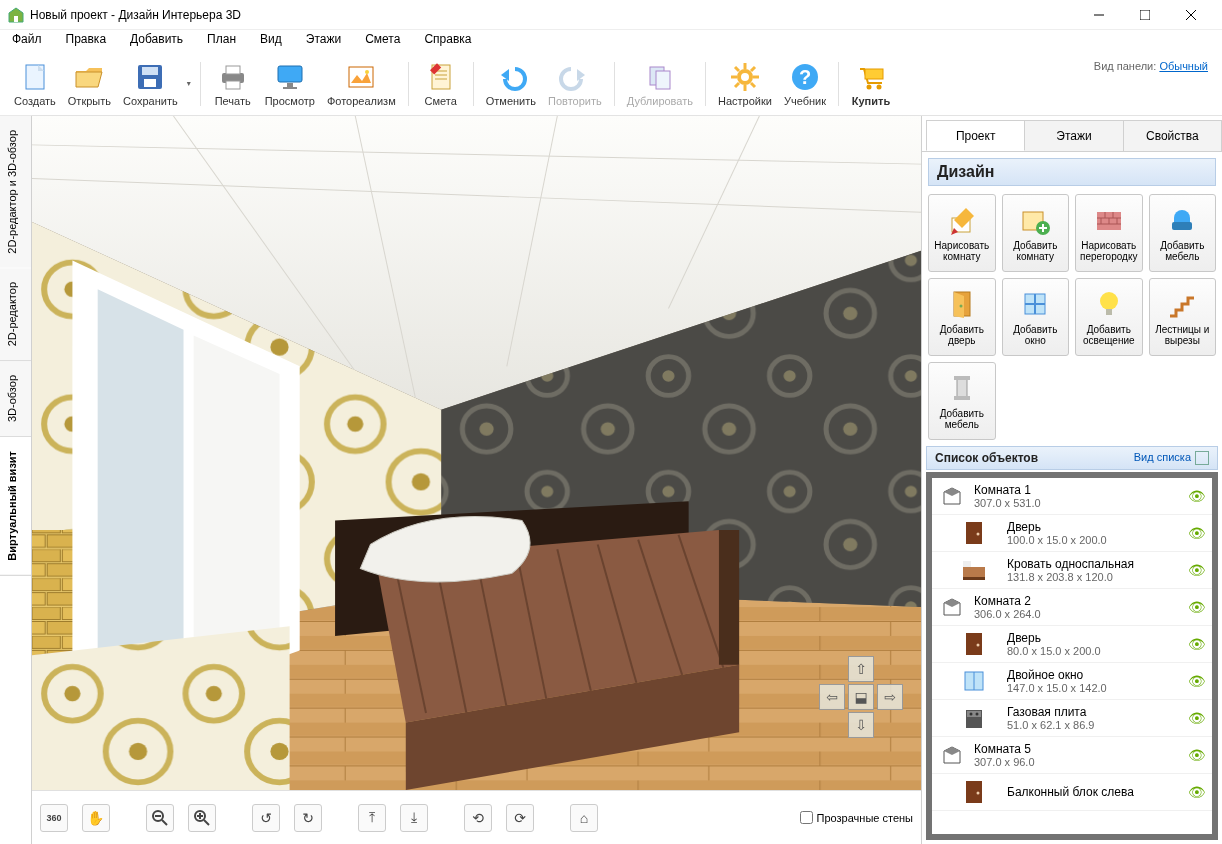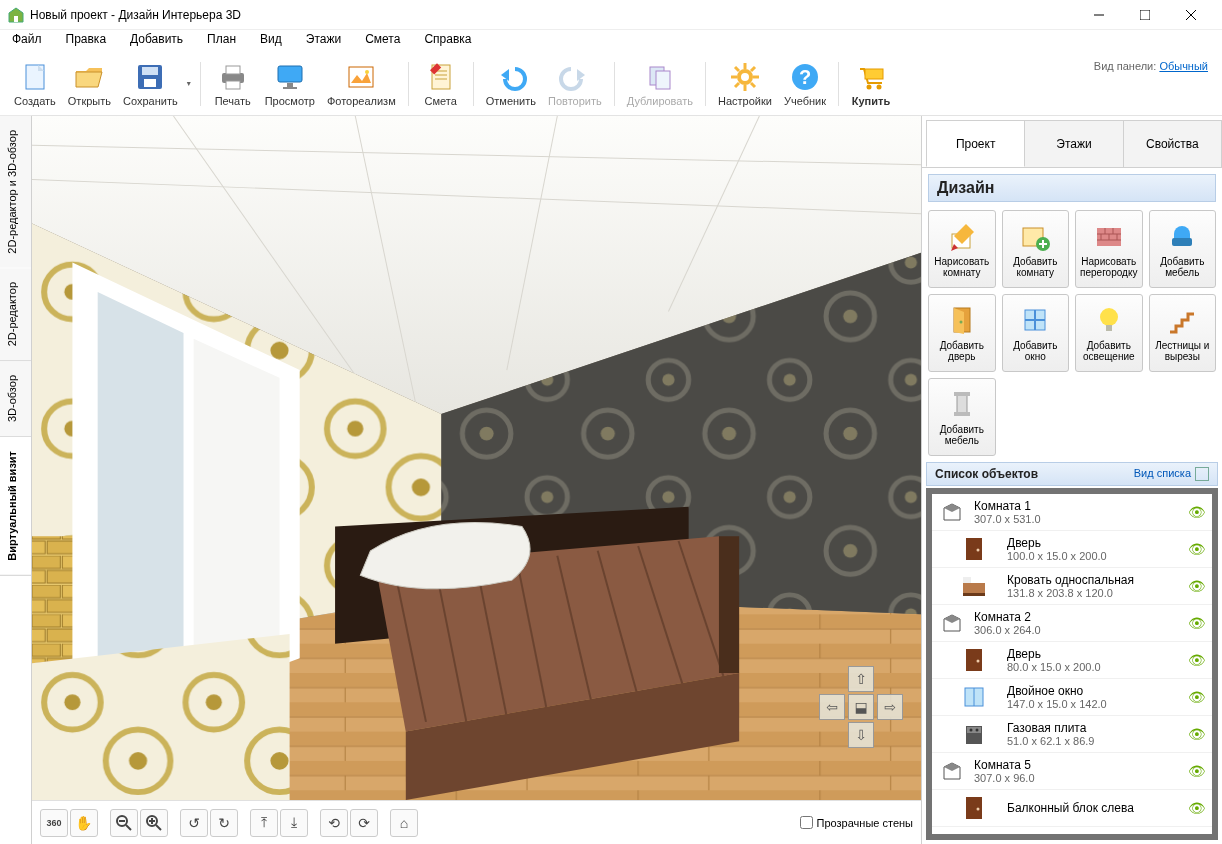--- a/index.html
+++ b/index.html
@@ -42,28 +42,28 @@
 .viewport svg { width: 100%; height: 100%; }
 .nav-pad { position: absolute; right: 18px; bottom: 50px; width: 84px; height: 84px; }
 .nav-pad .pad-btn { position: absolute; width: 26px; height: 26px; background: rgba(230,230,220,0.85); border: 1px solid #999; display: flex; align-items: center; justify-content: center; font-size: 14px; color: #555; }
 .pad-up { top: 0; left: 29px; }
 .pad-dn { top: 56px; left: 29px; }
 .pad-l  { top: 28px; left: 0; }
 .pad-r  { top: 28px; left: 58px; }
 .pad-c  { top: 28px; left: 29px; }
 
 
-.view-tools { height: 44px; display: flex; align-items: center; padding: 4px 8px; gap: 2px; border-top: 1px solid #e0e0e0; }
+.view-tools { height: 54px; display: flex; align-items: center; padding: 4px 8px; gap: 14px; border-top: 1px solid #e0e0e0; }
 .view-tools .vt-btn { width: 28px; height: 28px; border: 1px solid #ccc; border-radius: 3px; display: flex; align-items: center; justify-content: center; background: #fafafa; font-size: 14px; color: #444; }
 .view-tools .vt-sep { width: 8px; }
 .view-tools .chk { margin-left: auto; display: flex; align-items: center; gap: 4px; font-size: 11px; }
 
 
 .right-panel { width: 300px; display: flex; flex-direction: column; background: #fff; }
-.rp-tabs { height: 48px; display: flex; border-bottom: 1px solid #d0d0d0; margin-top: 4px; }
+.rp-tabs { height: 32px; display: flex; border-bottom: 1px solid #d0d0d0; margin-top: 4px; }
 .rp-tab { flex: 1; display: flex; align-items: center; justify-content: center; font-size: 12px; border: 1px solid #d0d0d0; border-bottom: none; background: #f3f3f3; margin-left: -1px; cursor: default; }
 .rp-tab:first-child { margin-left: 4px; }
 .rp-tab.active { background: #fff; border-bottom: 1px solid #fff; position: relative; z-index: 1; }
 
 .rp-section-head { background: linear-gradient(#eaf2fb, #d5e4f6); border: 1px solid #b8cde6; padding: 4px 8px; font-weight: 600; font-size: 16px; color: #222; margin: 6px; }
 
 .design-grid { display: grid; grid-template-columns: repeat(4, 1fr); gap: 6px; padding: 2px 6px 6px 6px; }
 .design-btn { height: 78px; border: 1px solid #c8c8c8; background: linear-gradient(#fdfdfd,#eeeeee); border-radius: 3px; display: flex; flex-direction: column; align-items: center; justify-content: center; gap: 4px; cursor: default; }
 .design-btn .ico { width: 32px; height: 32px; display: flex; align-items: center; justify-content: center; }
 .design-btn .lbl { font-size: 10px; text-align: center; line-height: 1.15; padding: 0 2px; }

